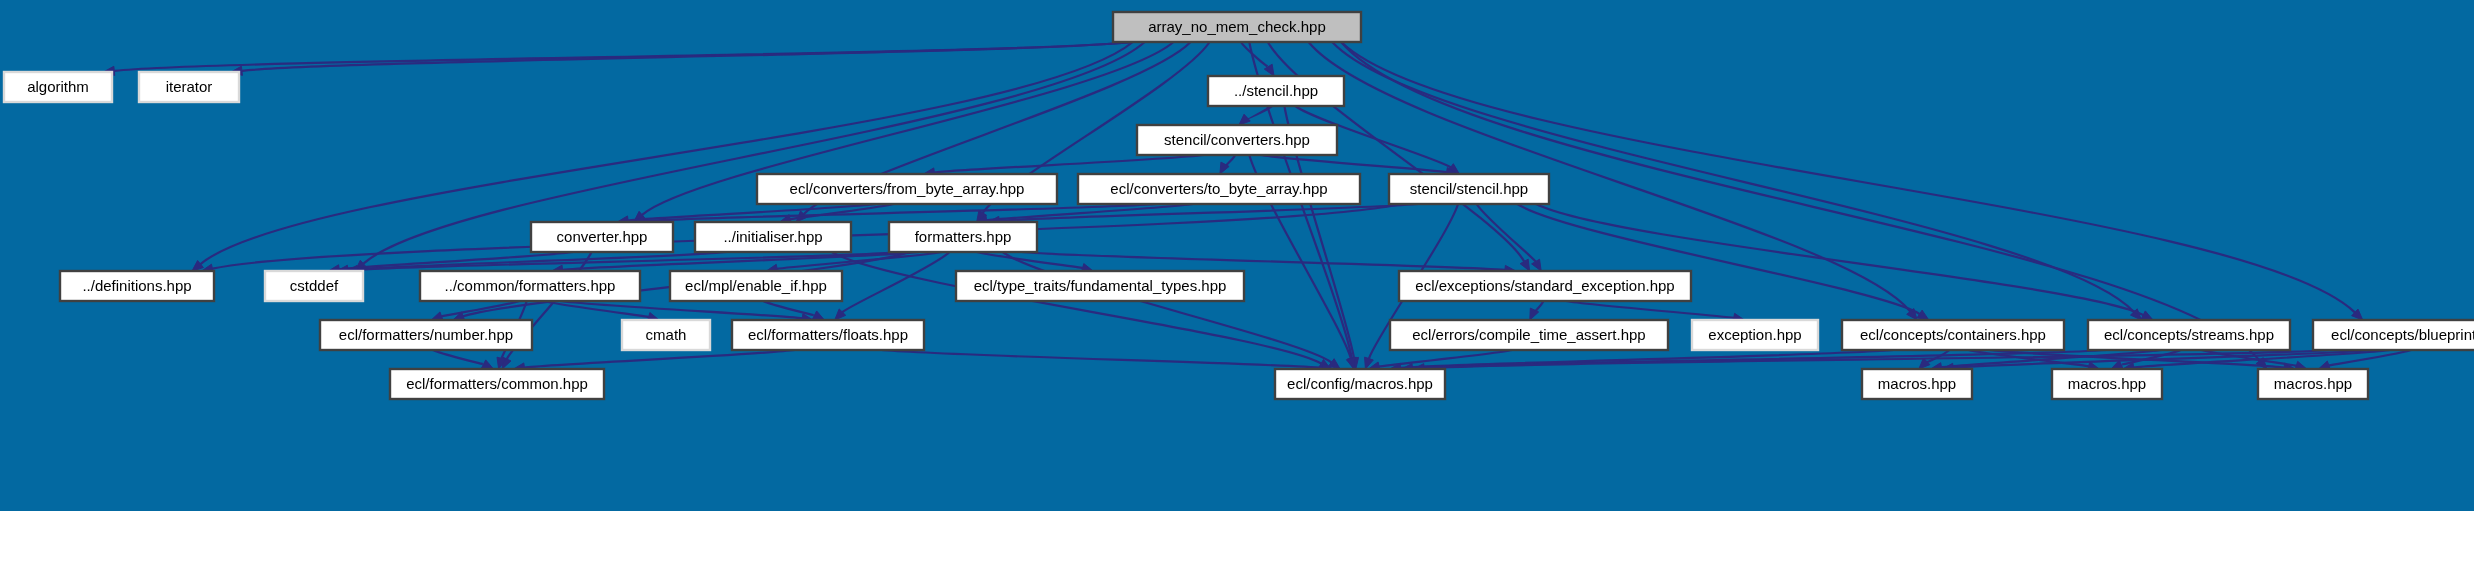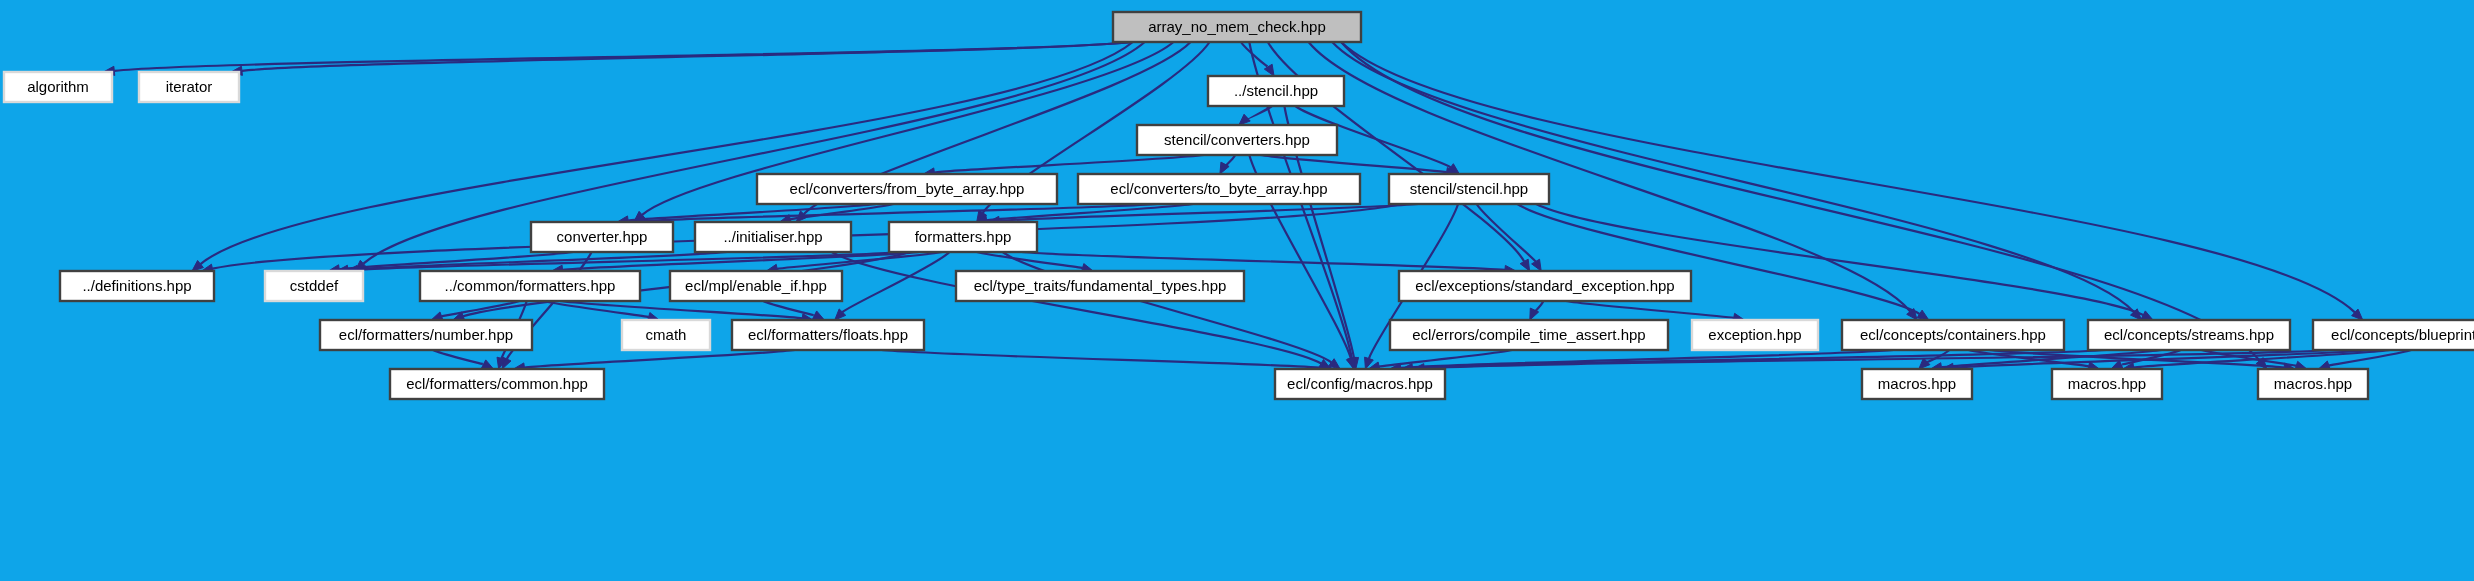--- a/index.html
+++ b/index.html
@@ -6,22 +6,22 @@
     margin: 0;
     padding: 0;
     background: #ffffff;
   }
   body {
     font-family: "Liberation Sans", sans-serif;
   }
   #graph-wrap {
     position: relative;
     width: 2474px;
-    height: 581px;
-    background: #0ea5e9;
+    height: 511px;
+    background: #0369a1;
     overflow: hidden;
   }
   svg#depgraph {
     display: block;
     width: 2474px;
     height: 581px;
   }
   .edge path {
     fill: none;
     stroke: #2a2a7f;

